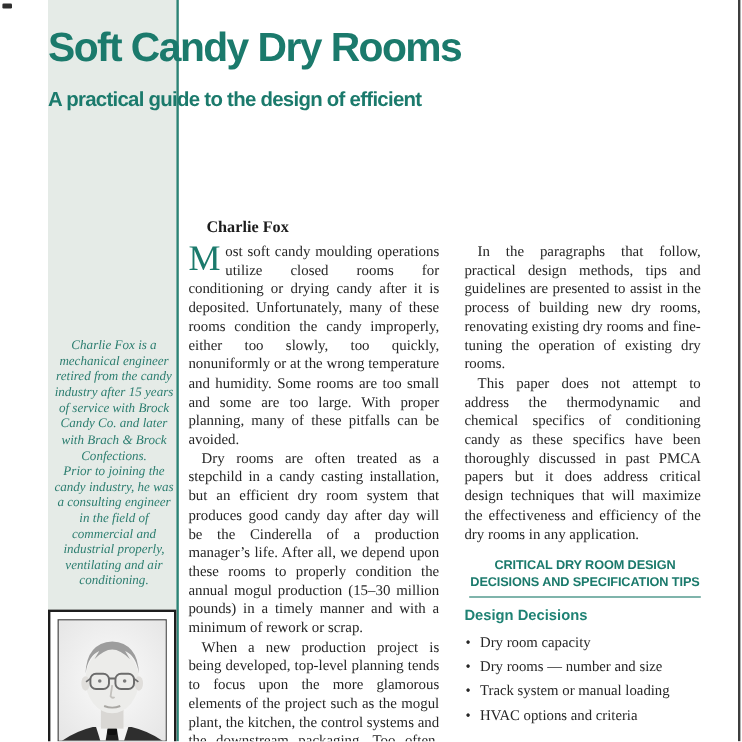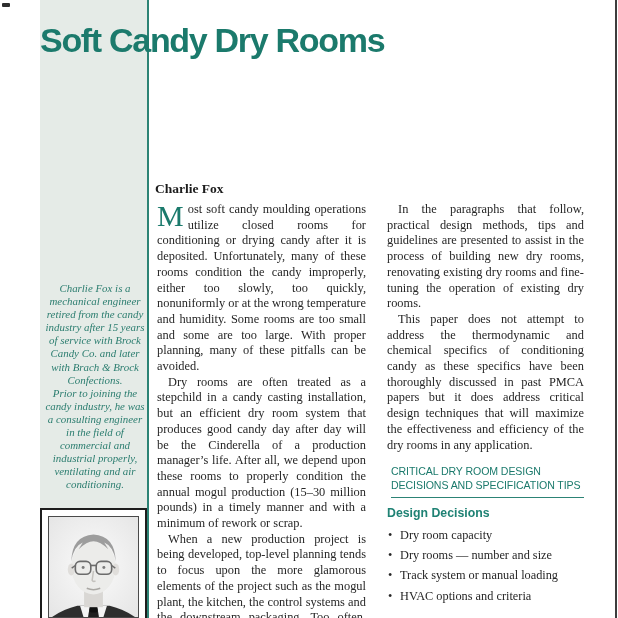--- a/index.html
+++ b/index.html
@@ -16,37 +16,37 @@
   .title{
     font-family:"Liberation Sans",sans-serif;font-weight:bold;
     font-size:34px;letter-spacing:-1.3px;color:#1b7a6c;line-height:36px;margin:0;
   }
   .subtitle{
     font-family:"Liberation Sans",sans-serif;font-weight:bold;
     font-size:17px;letter-spacing:-0.6px;color:#1b7a6c;line-height:22px;margin:14px 0 0 0;
   }
 
   .byline{
-    position:absolute;left:155px;top:181px;
+    position:absolute;left:172px;top:181px;
     font-family:"Liberation Serif",serif;font-weight:bold;font-size:13.5px;color:#1c1c1c;
   }
 
   .col{position:absolute;top:202px;font-size:12.4px;line-height:15.7px;text-align:justify;}
   .col p{margin:0;}
   .col-left{left:157px;width:209px;}
   .col-right{left:387px;width:197px;}
   .indent{text-indent:11px;}
   .dropcap{
     float:left;color:#1b7a6c;font-size:30px;line-height:26px;
     font-family:"Liberation Serif",serif;margin:1px 4px 0 0;font-weight:normal;
   }
 
   .section-heading{
-    font-family:"Liberation Sans",sans-serif;font-weight:normal;color:#1b7a6c;
-    font-size:10.6px;line-height:14px;letter-spacing:-0.1px;text-align:left;
+    font-family:"Liberation Sans",sans-serif;font-weight:bold;color:#1b7a6c;
+    font-size:10.6px;line-height:14px;letter-spacing:-0.1px;text-align:center;
     margin:11px 0 8px 4px;padding-bottom:5px;border-bottom:1.6px solid #2c8375;
   }
   .subheading{
     font-family:"Liberation Sans",sans-serif;font-weight:bold;color:#1f8274;
     font-size:12.3px;text-align:left;margin:8px 0 3px 0;
   }
   ul.bullets{list-style:none;margin:1px 0 0 0;padding:0;text-align:left;}
   ul.bullets li{font-size:12.3px;line-height:20.2px;padding-left:13px;position:relative;}
   ul.bullets li::before{content:"\2022";position:absolute;left:1px;top:0;color:#262626;}
 
@@ -69,20 +69,21 @@
 <div class="page">
 
   <div class="band"></div>
   <div class="teal-rule"></div>
   <div class="page-edge"></div>
   <div class="corner-speck"></div>
 
   <div class="masthead">
     <h1 class="title">Soft Candy Dry Rooms</h1>
     <div class="subtitle">
+      <div>A practical guide to the design of efficient</div>
     </div>
   </div>
 
   <div class="byline">Charlie Fox</div>
 
   <div class="col col-left">
     <p><span class="dropcap">M</span><span>ost soft candy moulding operations utilize closed rooms for conditioning or drying candy after it is deposited. Unfortunately, many of these rooms condition the candy improperly, either too slowly, too quickly, nonuniformly or at the wrong temperature and humidity. Some rooms are too small and some are too large. With proper planning, many of these pitfalls can be avoided.</span></p>
     <p class="indent">Dry rooms are often treated as a stepchild in a candy casting installation, but an efficient dry room system that produces good candy day after day will be the Cinderella of a production manager’s life. After all, we depend upon these rooms to properly condition the annual mogul production (15–30 million pounds) in a timely manner and with a minimum of rework or scrap.</p>
     <p class="indent">When a new production project is being developed, top-level planning tends to focus upon the more glamorous elements of the project such as the mogul plant, the kitchen, the control systems and the downstream packaging. Too often, insufficient attention is given to the design of efficient and effective dry rooms or to the neces-</p>
   </div>

